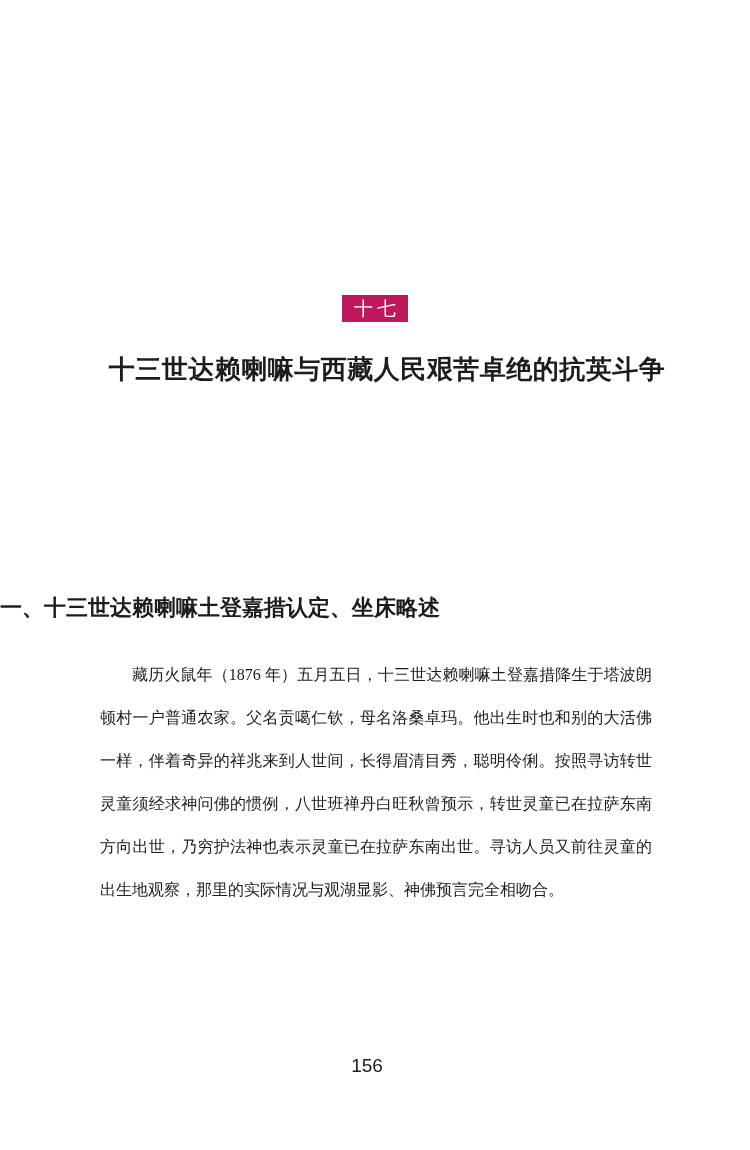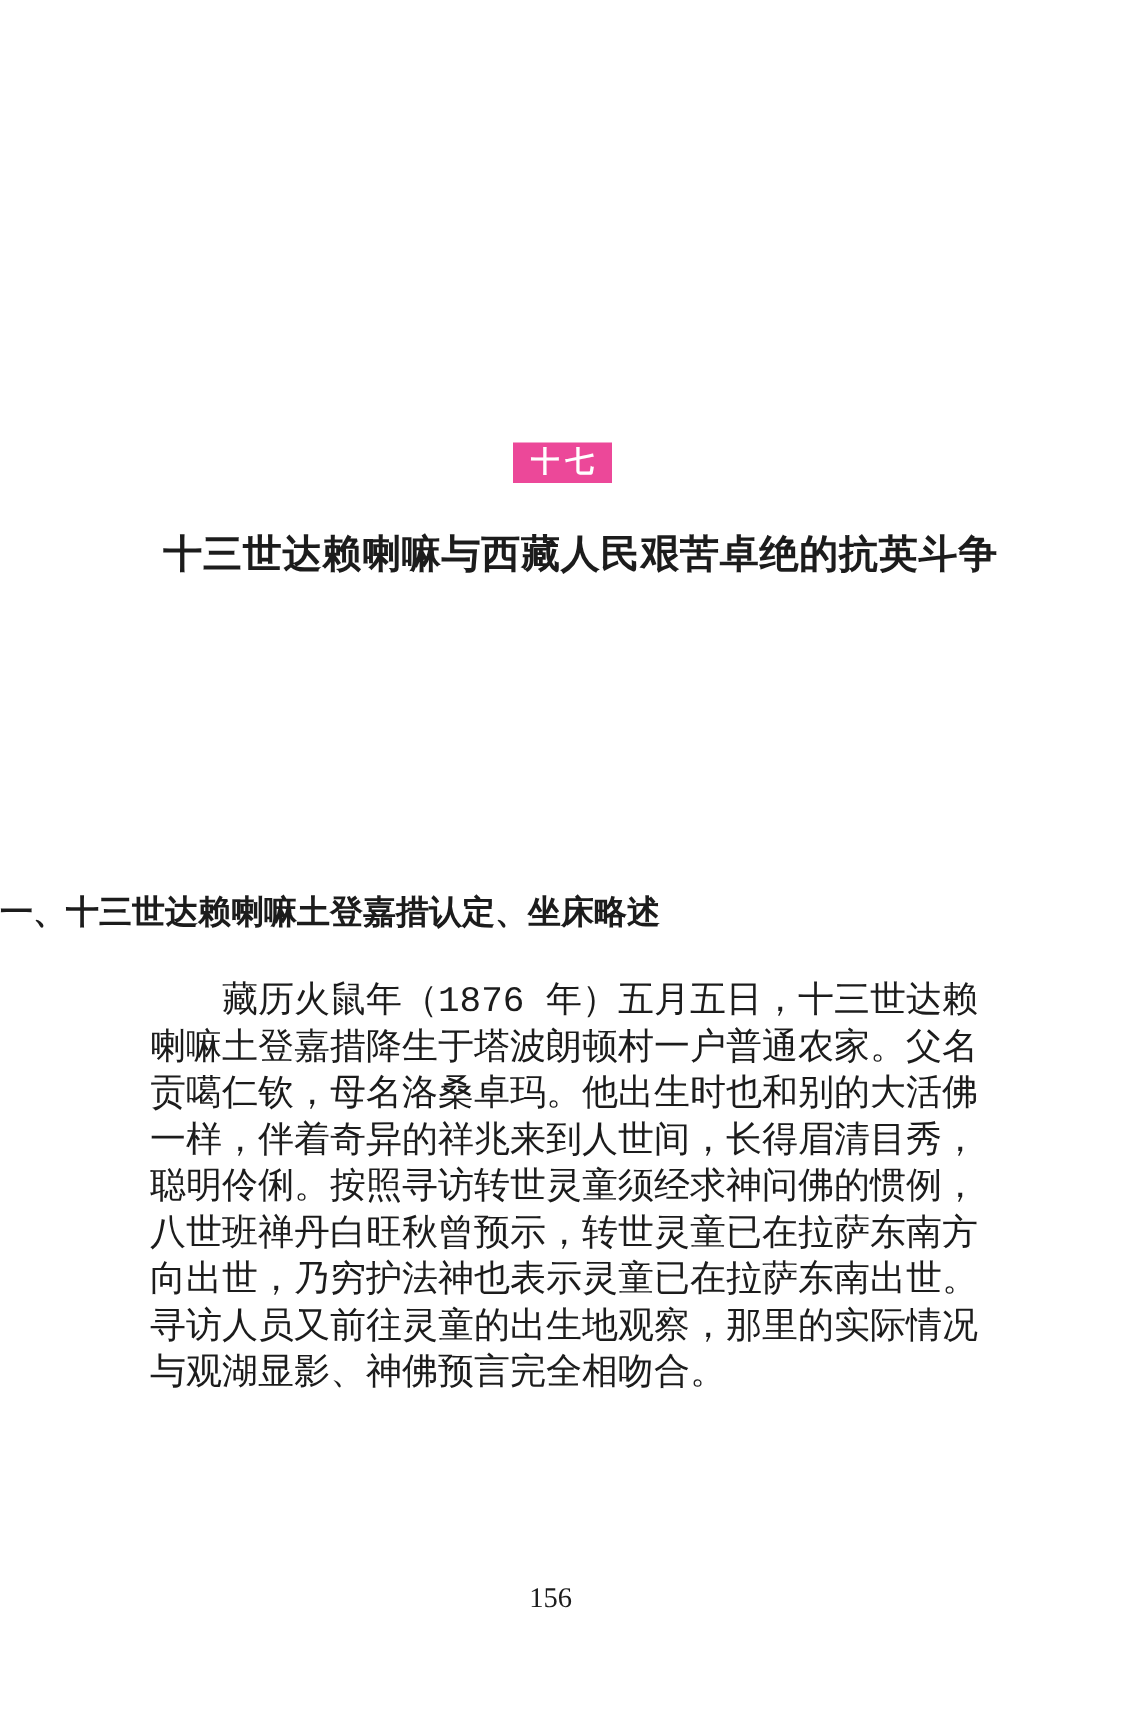--- a/index.html
+++ b/index.html
@@ -54,48 +54,47 @@
     text-align: left;
     font-size: 22px;
     font-weight: bold;
     font-family: "Liberation Sans", "DejaVu Sans", sans-serif;
   }
   .body-text {
     position: absolute;
     top: 653px;
     left: 100px;
     width: 552px;
-    font-size: 24px;
-    line-height: 31px;
+    font-size: 16px;
+    line-height: 43px;
     text-align: justify;
     text-justify: inter-character;
-    font-family: Liberation Mono, monospace;
   }
   .body-text p {
     margin: 0;
     padding: 0;
     text-indent: 2em;
   }
   .page-number {
     position: absolute;
     top: 1055px;
     left: 0;
     width: 734px;
     text-align: center;
     font-size: 19px;
-    font-family: Liberation Serif, serif;
+    font-family: Liberation Sans, sans-serif;
   }
 </style>
 </head>
 <body>
 
 <div class="page" style="background: rgb(255, 255, 255); color: rgb(28, 28, 28);">
 
   <div class="chapter-badge-row">
-    <span class="chapter-badge" style="background: #ec4899; color: rgb(255, 255, 255); font-weight: bold;">十七</span>
+    <span class="chapter-badge" style="background: #be185d; color: rgb(255, 255, 255);">十七</span>
   </div>
 
   <h1 class="chapter-title">十三世达赖喇嘛与西藏人民艰苦卓绝的抗英斗争</h1>
 
   <h2 class="section-heading">一、十三世达赖喇嘛土登嘉措认定、坐床略述</h2>
 
   <div class="body-text">
     <p>藏历火鼠年（1876 年）五月五日，十三世达赖喇嘛土登嘉措降生于塔波朗顿村一户普通农家。父名贡噶仁钦，母名洛桑卓玛。他出生时也和别的大活佛一样，伴着奇异的祥兆来到人世间，长得眉清目秀，聪明伶俐。按照寻访转世灵童须经求神问佛的惯例，八世班禅丹白旺秋曾预示，转世灵童已在拉萨东南方向出世，乃穷护法神也表示灵童已在拉萨东南出世。寻访人员又前往灵童的出生地观察，那里的实际情况与观湖显影、神佛预言完全相吻合。</p>
   </div>
 

